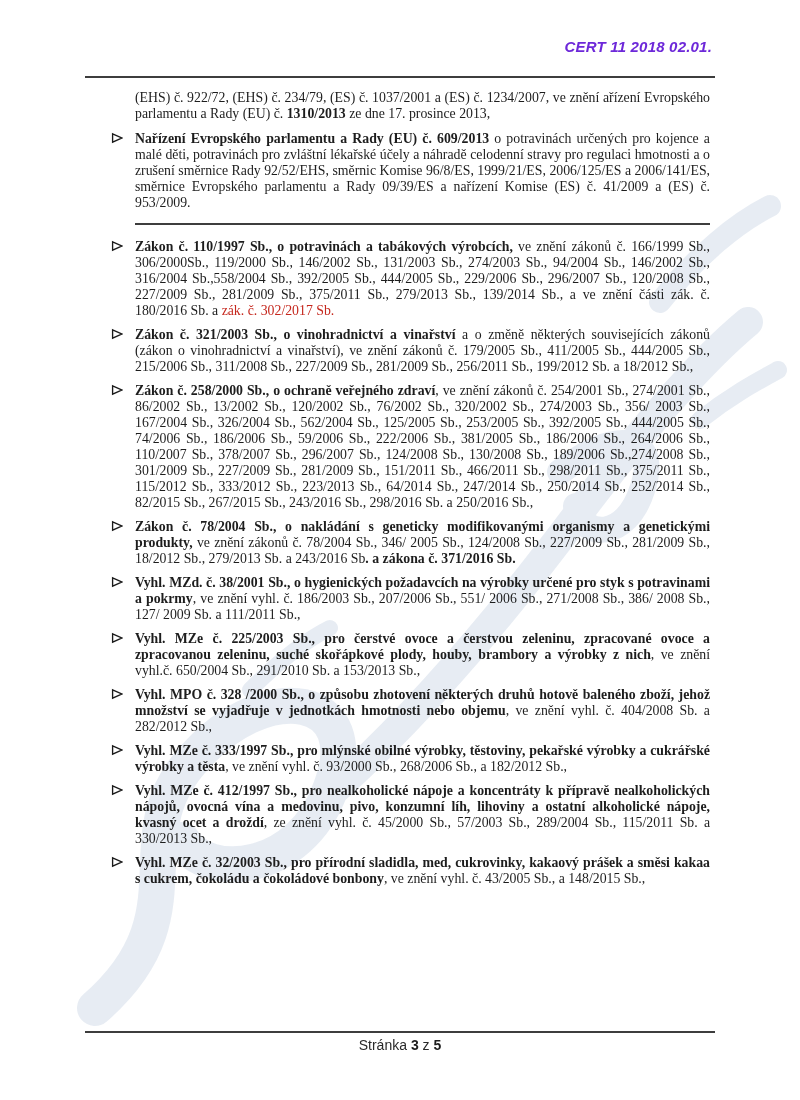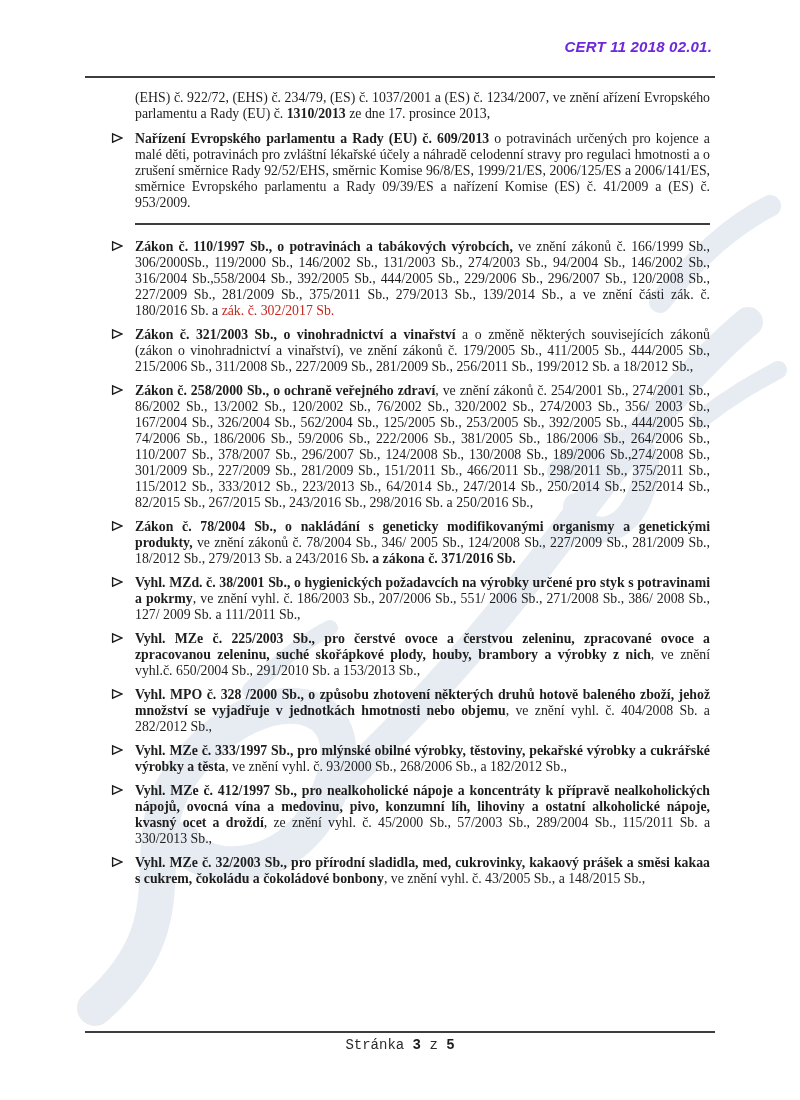--- a/index.html
+++ b/index.html
@@ -41,21 +41,21 @@
   .bullet{
     position:absolute;left:-24px;top:1px;width:12px;height:12px;
     color:#1a1a1a;line-height:0;
   }
   .seg-normal{font-weight:normal;}
   .seg-bold{font-weight:bold;}
   .seg-red{font-weight:normal;color:var(--red);}
   .pageno{
     position:absolute;top:1037px;left:0;width:800px;
     text-align:center;
-    font-family:Liberation Mono, monospace;
+    font-family:Liberation Sans, sans-serif;
     font-size:14px;color:#2a2a2a;
   }
   .pageno b{font-weight:bold;color:#1c1c1c;}
 </style>
 </head>
 <body>
 
 <div class="page">
 
   <svg class="watermark" viewBox="0 0 800 1100" aria-hidden="true">

